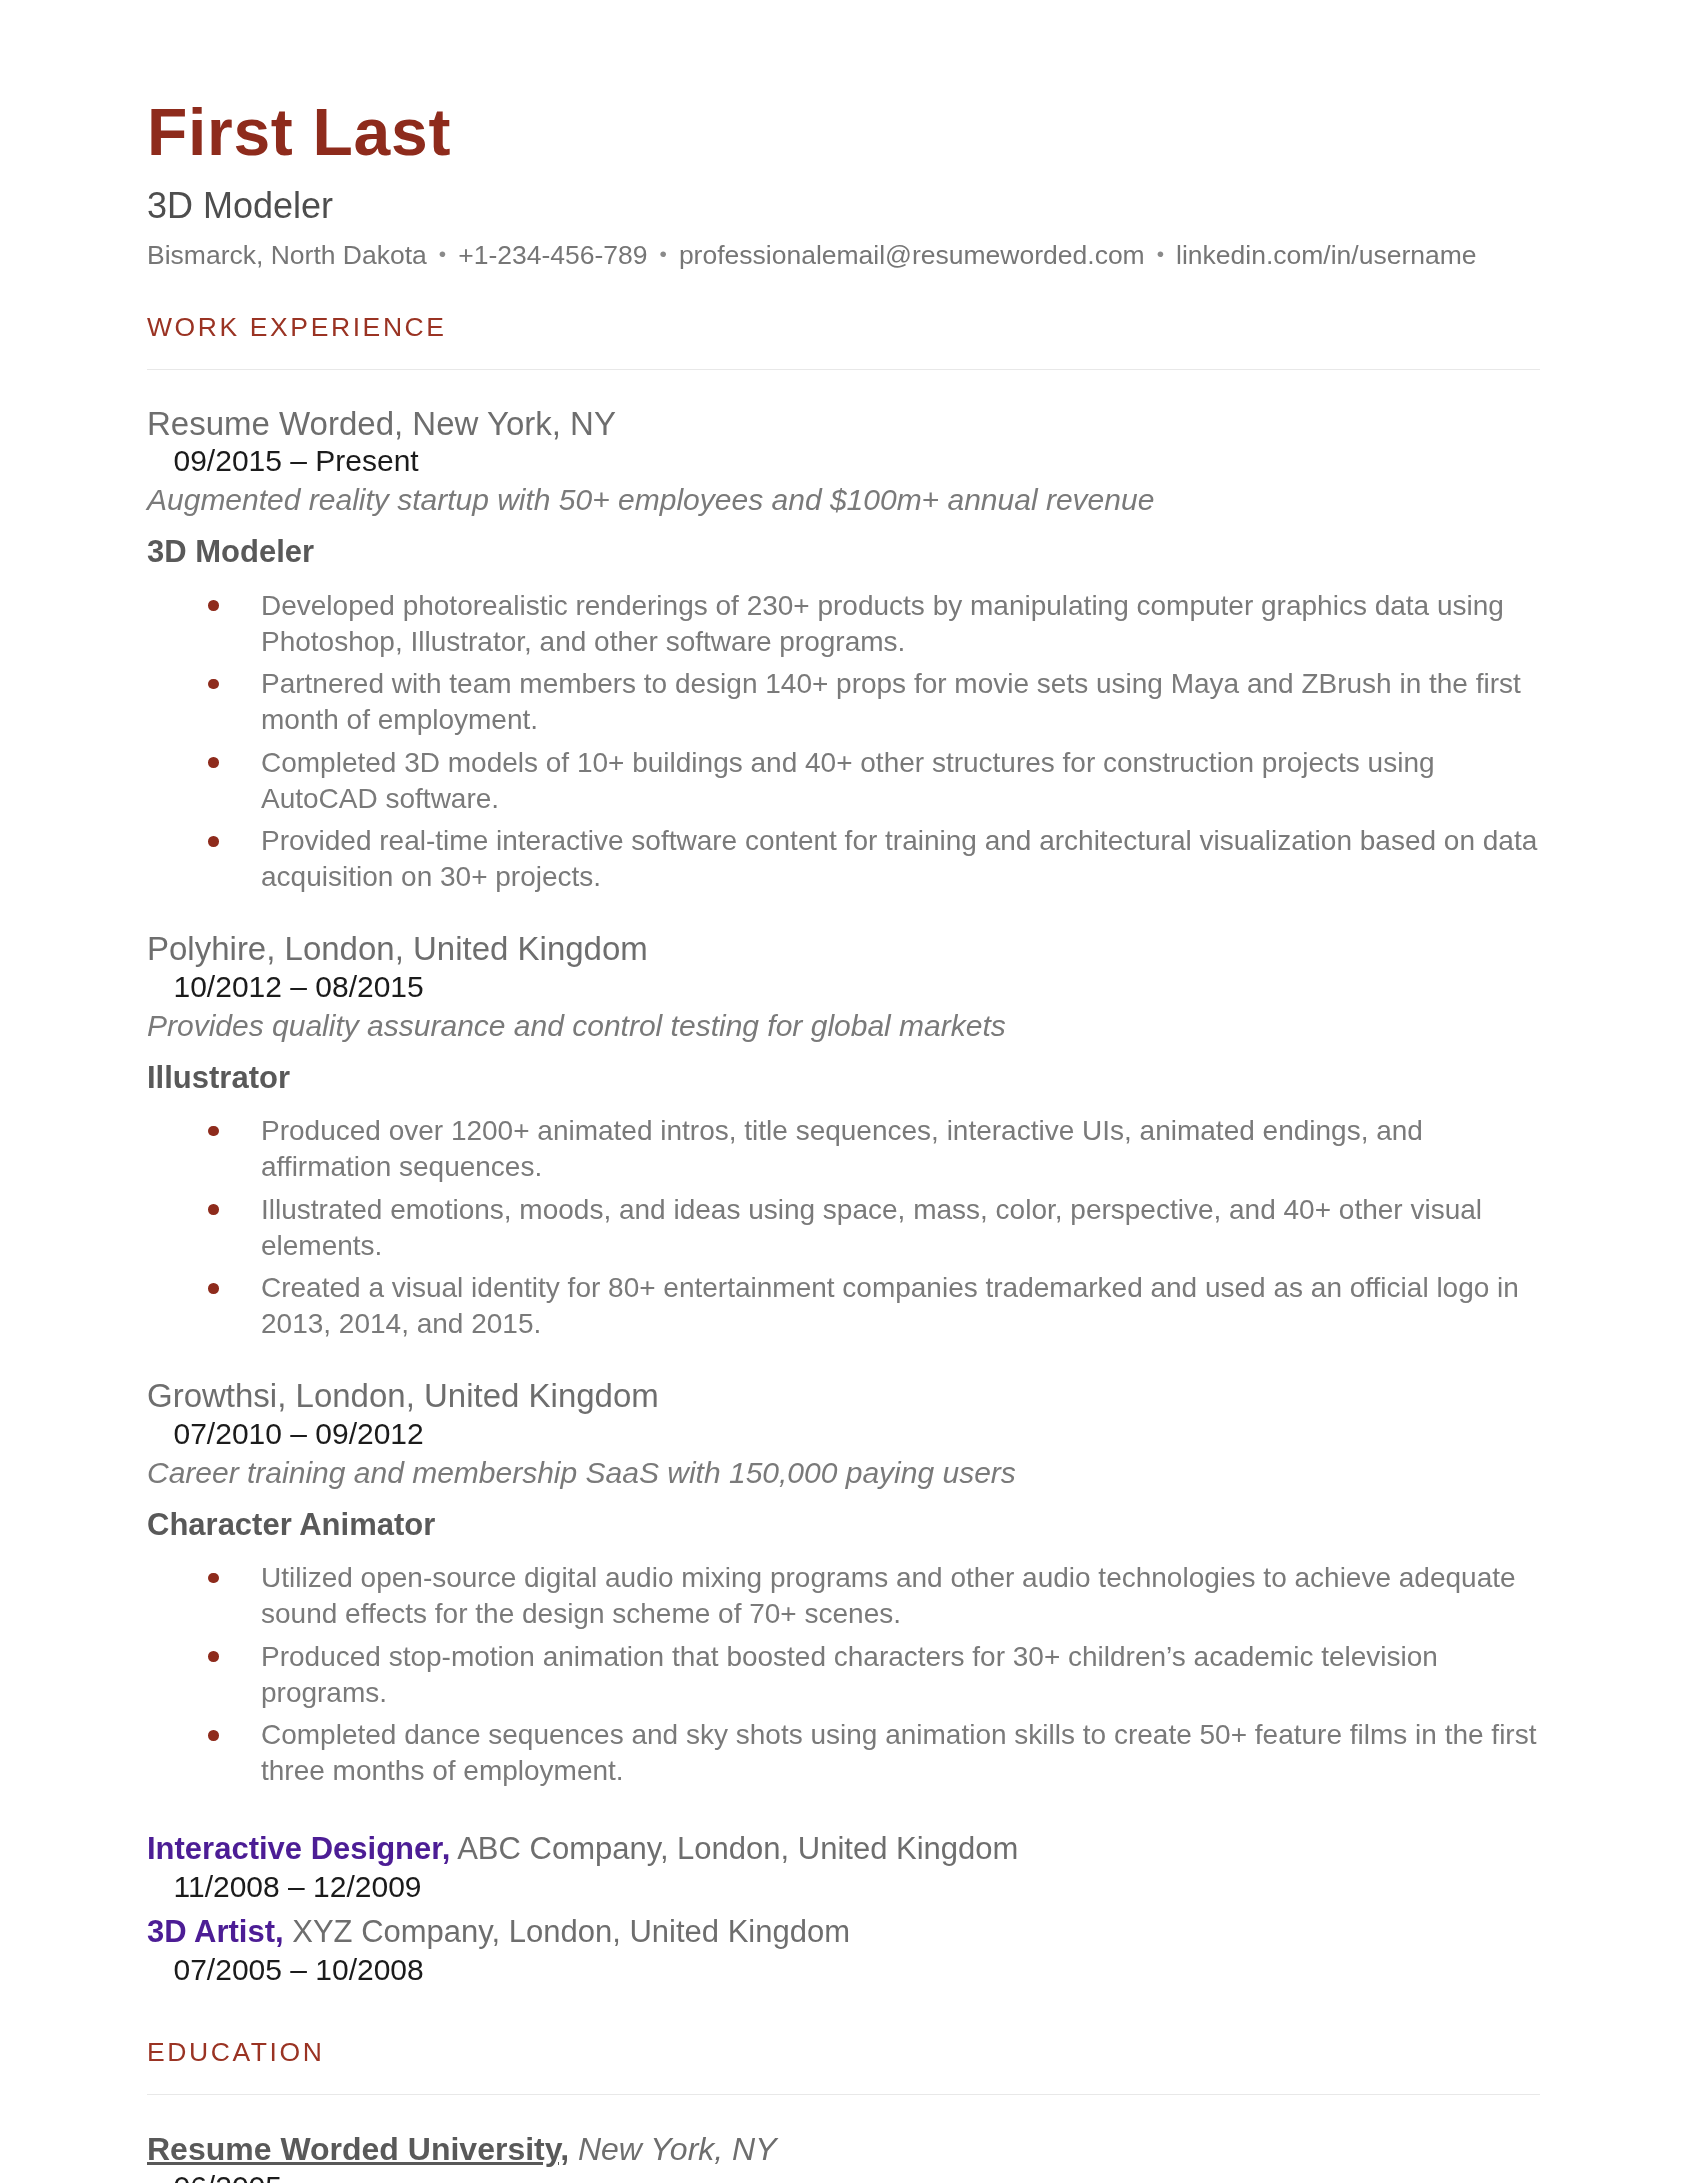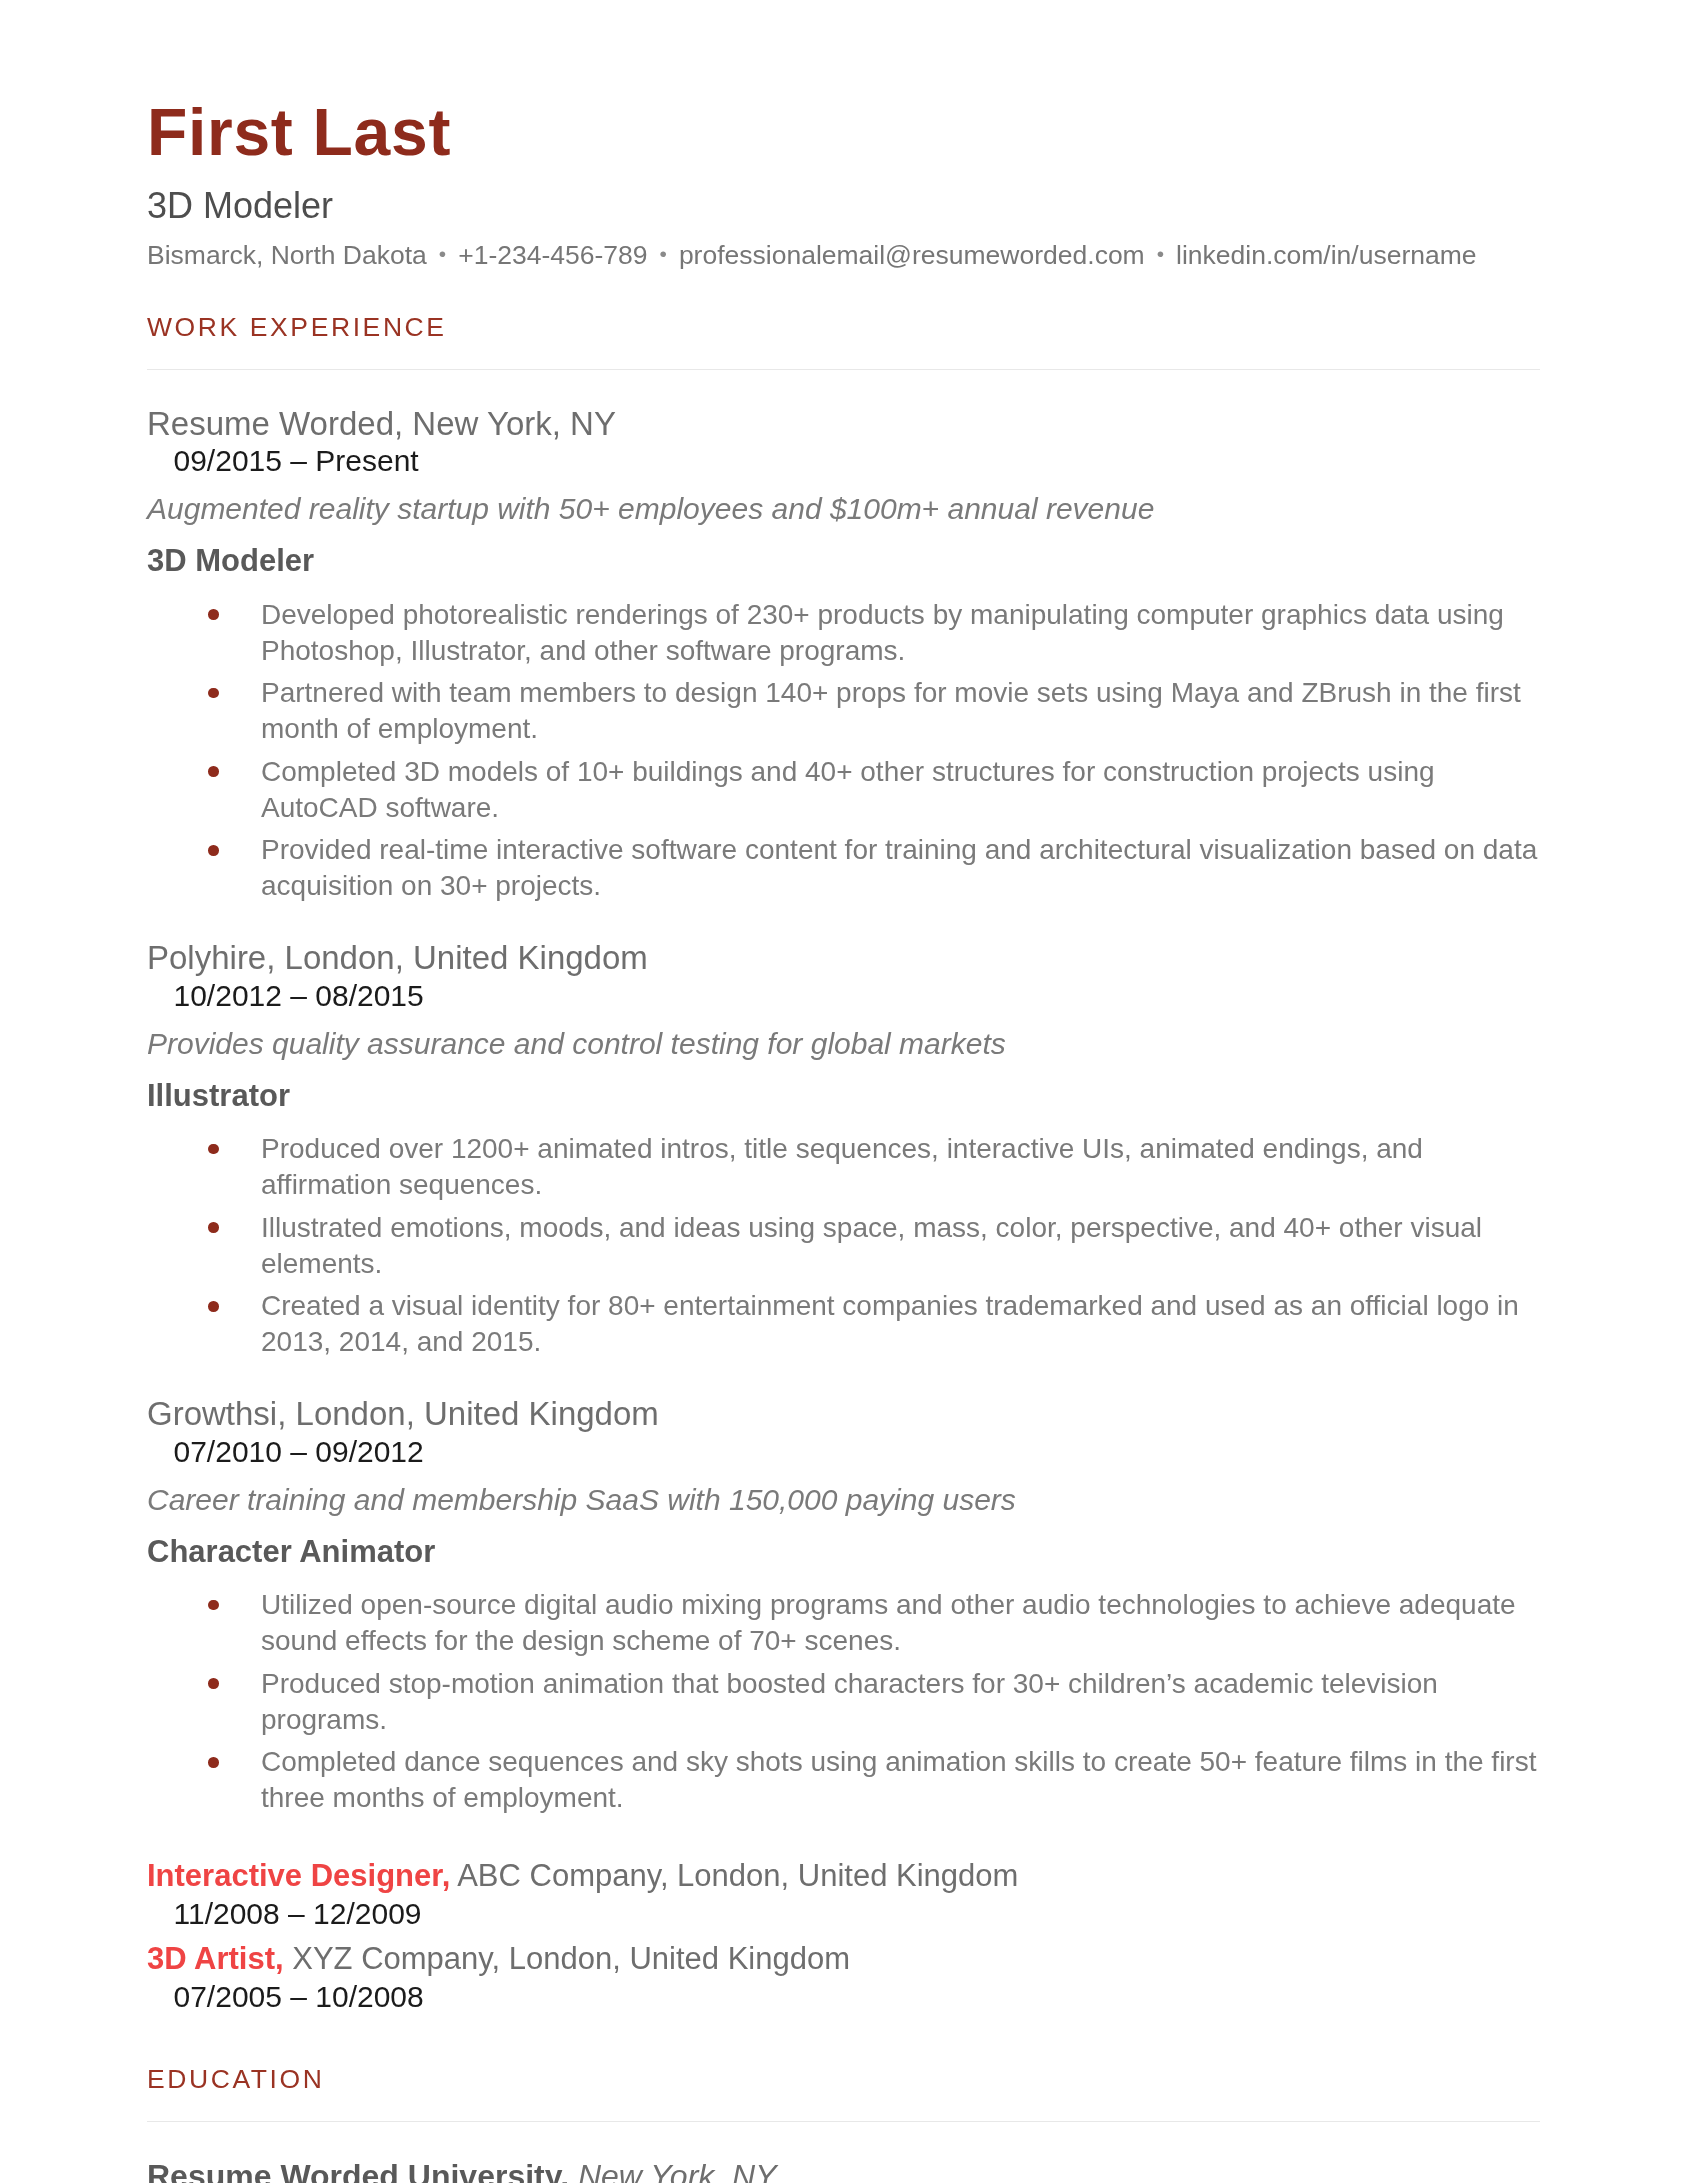--- a/index.html
+++ b/index.html
@@ -75,21 +75,21 @@
     color: #6E6E6E;
   }
   .dates {
     font-size: 30px;
     line-height: 1.2;
     color: #1B1B1B;
     white-space: nowrap;
     padding-left: 26.5px;
   }
   .jobdesc {
-    margin-top: 11px;
+    margin-top: 2px;
     font-size: 30px;
     line-height: 1.25;
     font-style: italic;
     color: #7A7A7A;
   }
   .jobtitle {
     margin-top: 14.6px;
     font-size: 31px;
     line-height: 1.2;
     font-weight: 700;
@@ -115,21 +115,21 @@
     top: 12.6px;
     width: 10.6px;
     height: 10.6px;
     border-radius: 50%;
     background: #8E2B1C;
   }
   
   .compact { margin-top: 41px; }
   .compact .row { margin-bottom: 8px; }
   .role-left { flex: 1; font-size: 31px; line-height: 1.25; }
-  .role-title { font-weight: 700; color: #ef4444; text-align: center; }
+  .role-title { font-weight: 700; color: #4c1d95; text-align: center; }
   .role-company { color: #6E6E6E; }
   
   .edu-entry { margin-top: 34px; }
   .school-left { flex: 1; font-size: 32px; line-height: 1.25; }
   .school-bold { font-weight: 700; color: #595959; text-decoration: underline; }
   .school-rest { color: #6E6E6E; font-style: italic; }
   .degree {
     margin-top: 16px;
     font-size: 30px;
     line-height: 1.3;

